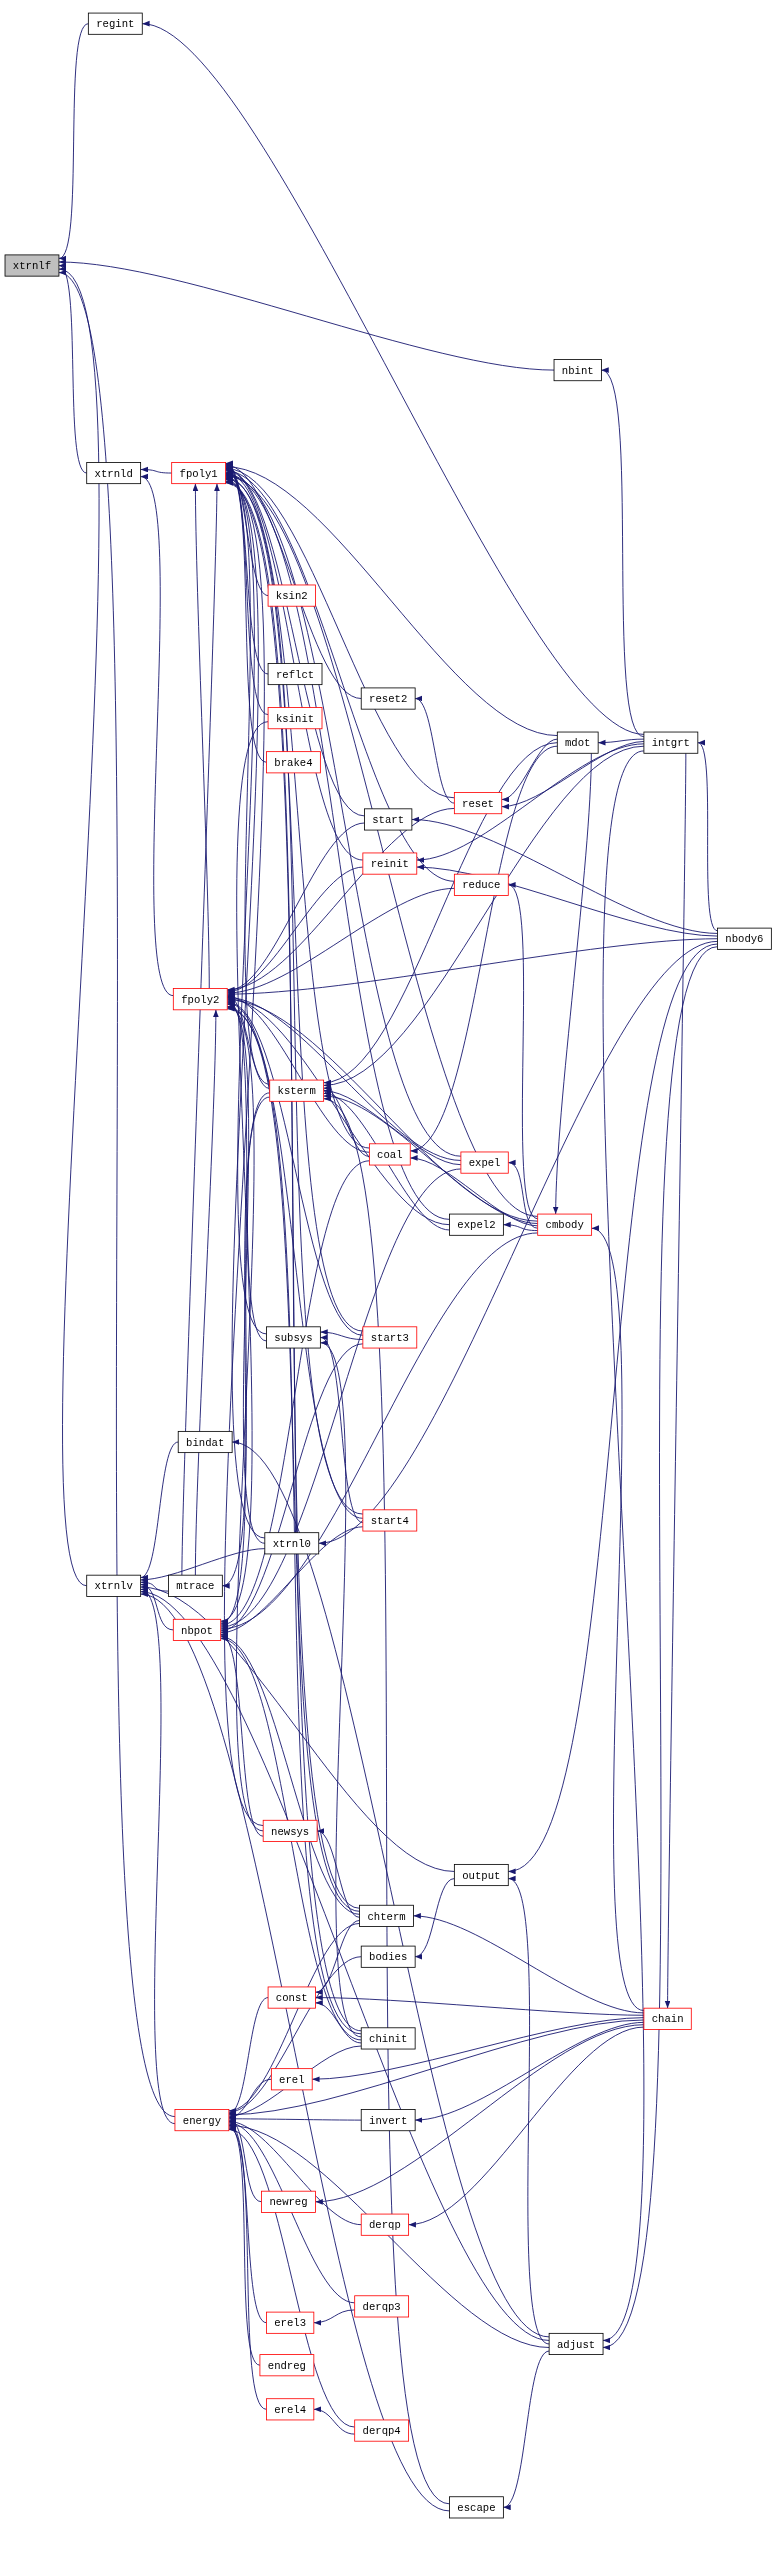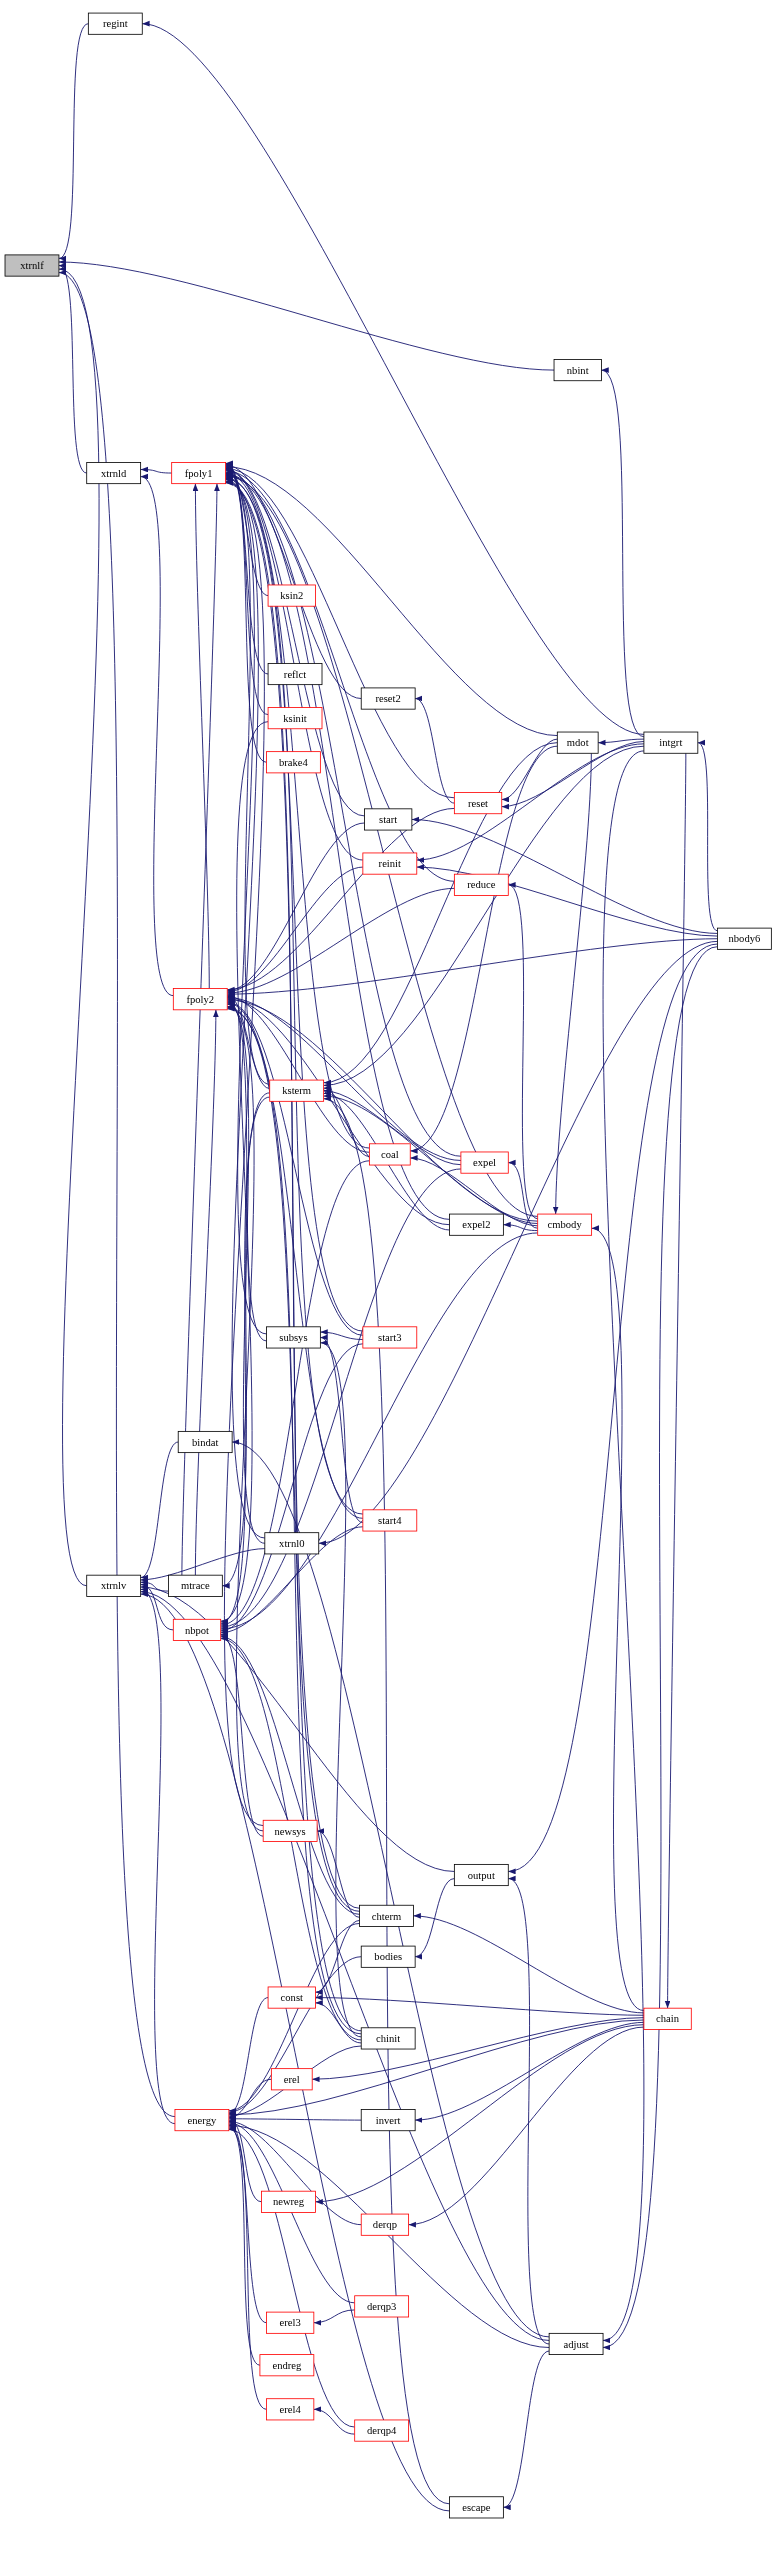--- a/index.html
+++ b/index.html
@@ -1,20 +1,20 @@
 <!DOCTYPE html>
 <html style="--edge-color: #191970; --node-border: #000000; --truncated-border: #ff0000; --root-fill: #bfbfbf; --node-fill: #ffffff; --text-color: #000000;font-size:13px"><head>
 <meta charset="utf-8">
 <style>
   html,body{margin:0;padding:0;background:#fff;}
   .canvas{
     position:relative;
     width:778px;height:2576px;
     background:#fff;
-    font-family:Liberation Serif, serif;
+    font-family:Liberation Mono, monospace;
     overflow:hidden;
   }
   svg{position:absolute;left:0;top:0;}
   .edge{
     fill:none;
     stroke:var(--edge-color,#191970);
     stroke-width:1.1px;
   }
   .node rect{
     fill:var(--node-fill,#ffffff);

